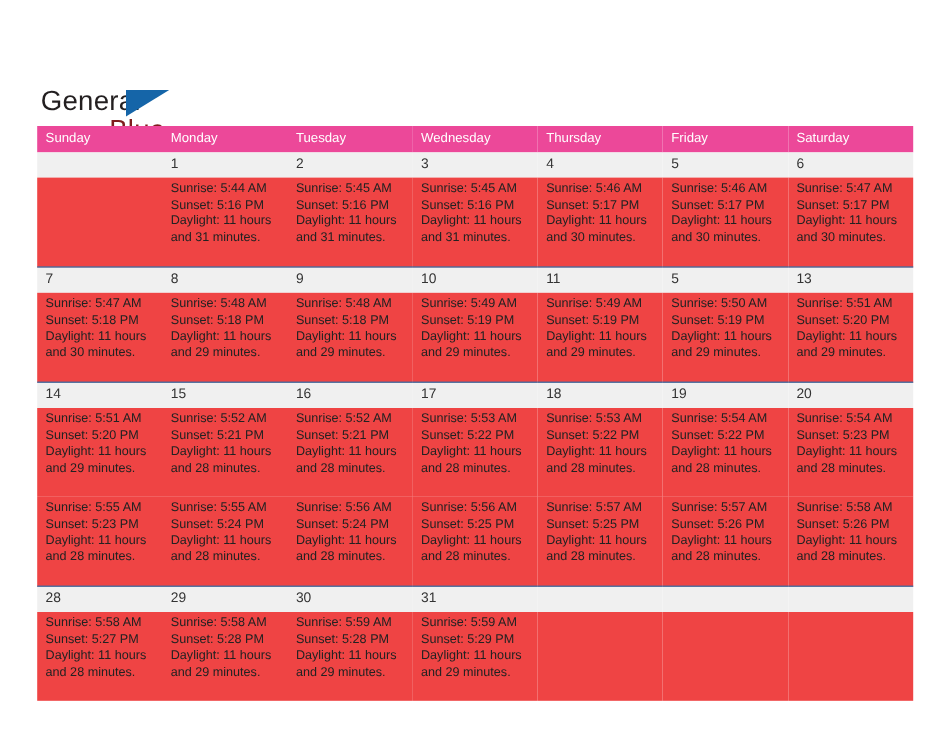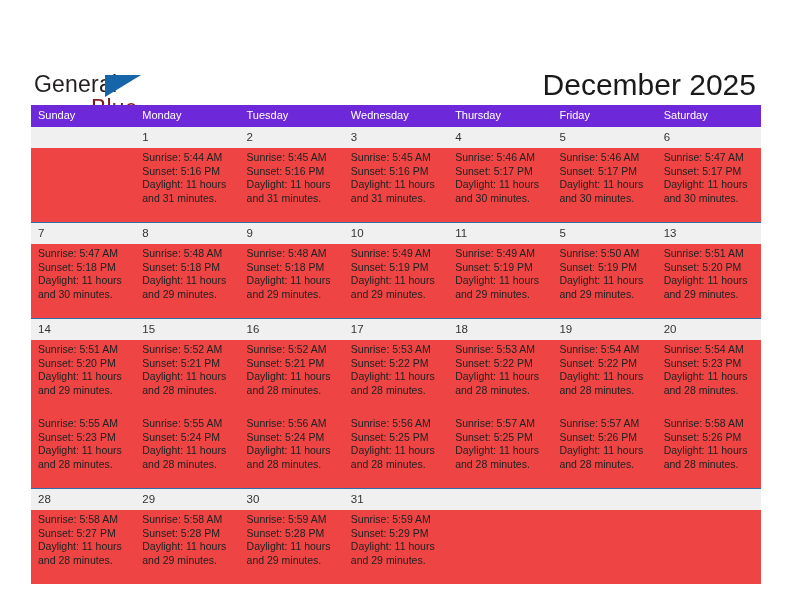--- a/index.html
+++ b/index.html
@@ -89,21 +89,21 @@
   
   .calendar {
     position: absolute;
     left: 31px;
     top: 105px;
     width: 730px;
     border-collapse: collapse;
     table-layout: fixed;
   }
   .calendar th {
-    background: #6d28d9;
+    background: #ec4899;
     color: #ffffff;
     font-size: 11px;
     font-weight: normal;
     text-align: left;
     padding: 4px 0 5px 7px;
     height: 11px;
     line-height: 13px;
   }
   .calendar col {
     width: 104.28px;
@@ -145,24 +145,20 @@
 <div class="page">
 
   <div class="header">
 
     <div class="logo">
       <span class="logo-general">General</span>
       <span class="logo-tri"></span>
       <span class="logo-blue">Blue</span>
     </div>
 
-    <div class="title-block">
-      <div class="cal-title">December 2025</div>
-      <div class="cal-subtitle">Tugbong, Eastern Visayas, Philippines</div>
-    </div>
 
   </div>
 
   <table class="calendar">
     <colgroup>
       <col>
         <col>
         <col>
         <col>
         <col>

